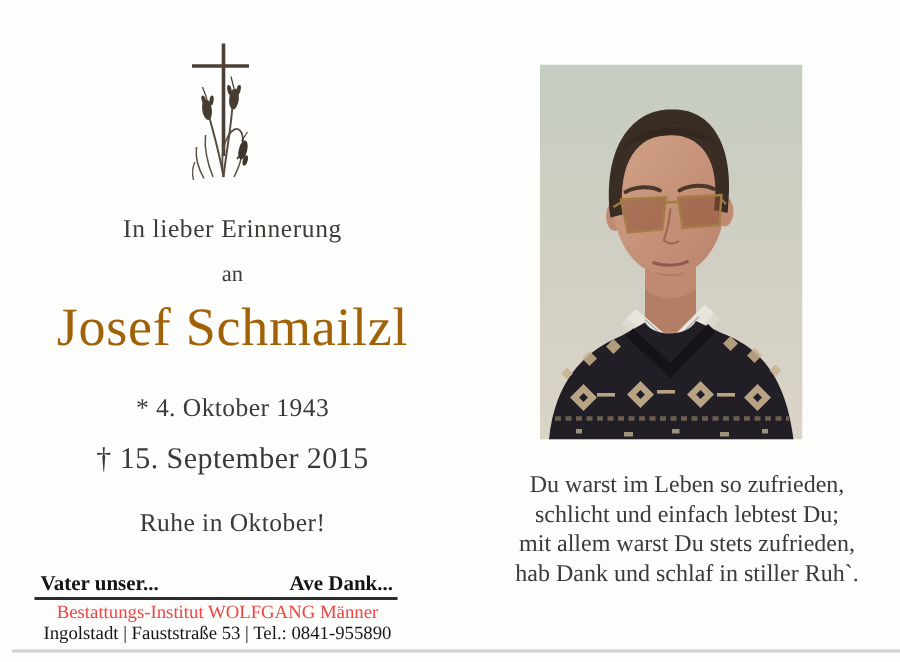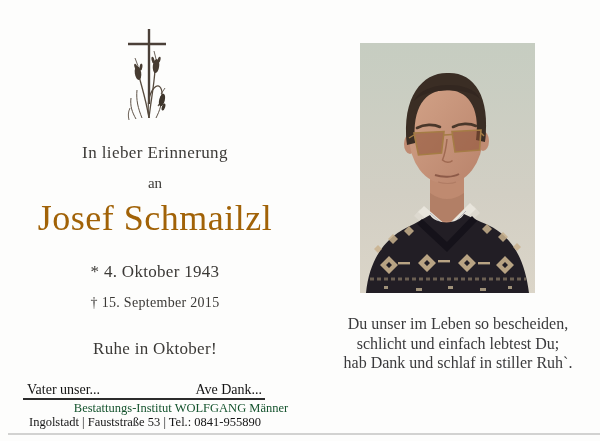--- a/index.html
+++ b/index.html
@@ -20,32 +20,32 @@
   .abs { position: absolute; }
   .left-col {
     left: 0;
     width: 310px;
     text-align: center;
   }
   .intro        { top: 143px; font-size: 17px; letter-spacing: 0.4px; color: #3d3b38; }
   .preposition  { top: 175px; font-size: 15px; color: #3d3b38; font-family: Liberation Serif, serif; }
   .deceased     { top: 197px; font-size: 36px; letter-spacing: 0.5px; color: #a16207; }
   .birth        { top: 262px; font-size: 17px; letter-spacing: 0.3px; }
-  .death        { top: 295px; font-size: 14px; letter-spacing: 0.3px; font-family: Liberation Serif, serif; }
+  .death        { top: 295px; font-size: 20px; letter-spacing: 0.3px; font-family: Liberation Serif, serif; }
   .closing      { top: 339px; font-size: 17px; letter-spacing: 0.3px; }
   .prayer-row {
     left: 27px; top: 382px; width: 235px;
     display: flex; justify-content: space-between;
-    font-size: 14px; color: #141414;
+    font-size: 14px; color: #141414; font-weight: bold;
   }
   .prayer-divider {
     left: 23px; top: 398px; width: 242px; height: 1.6px;
     background: #2c2c2c;
   }
-  .funeral-name    { left: 0; top: 401px; width: 290px; text-align: center; font-size: 12.5px; color: #14532d; margin-left: 36px; }
+  .funeral-name    { left: 0; top: 401px; width: 290px; text-align: center; font-size: 12.5px; color: #ef4444; }
   .funeral-address { left: 0; top: 415px; width: 290px; text-align: center; font-size: 12.5px; color: #161616; }
   .photo-wrap { left: 360px; top: 43px; width: 175px; height: 250px; }
   .poem {
     left: 330px; top: 314px; width: 256px;
     text-align: center; font-size: 16px; line-height: 19.5px;
     color: #3a3a3c;
   }
   .cross-wrap { left: 116px; top: 26px; width: 66px; height: 96px; }
   .scan-edge {
     left: 8px; top: 433px; width: 592px; height: 1.5px;
@@ -188,20 +188,21 @@
         <rect x="24" y="243" width="4" height="3"></rect>
         <rect x="56" y="245" width="6" height="3"></rect>
         <rect x="88" y="243" width="5" height="3"></rect>
         <rect x="120" y="245" width="6" height="3"></rect>
         <rect x="148" y="243" width="4" height="3"></rect>
       </g>
     </svg>
   </div>
 
   <div class="abs poem">
-    <div>Du unser im Leben so bescheiden,</div>
+    <div>Du warst im Leben so zufrieden,</div>
     <div>schlicht und einfach lebtest Du;</div>
+    <div>mit allem warst Du stets zufrieden,</div>
     <div>hab Dank und schlaf in stiller Ruh`.</div>
   </div>
 
   <div class="abs scan-edge"></div>
 
 </div>
 
 </body></html>

